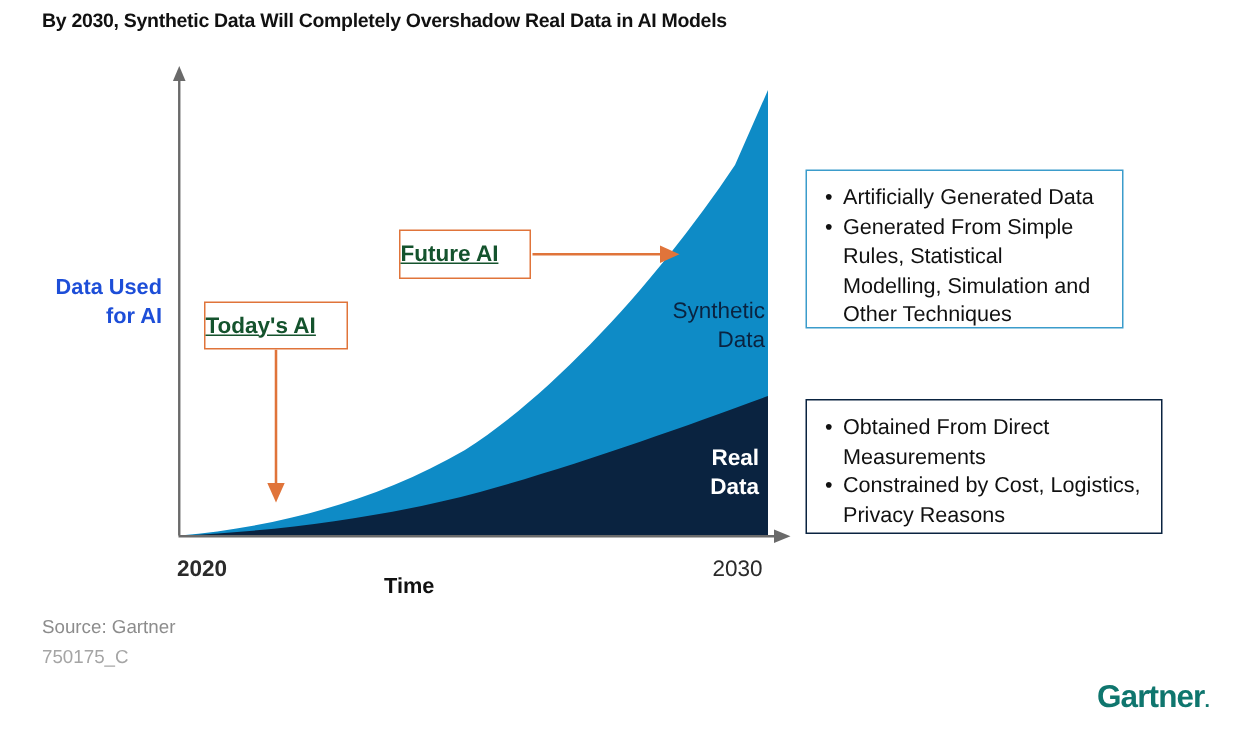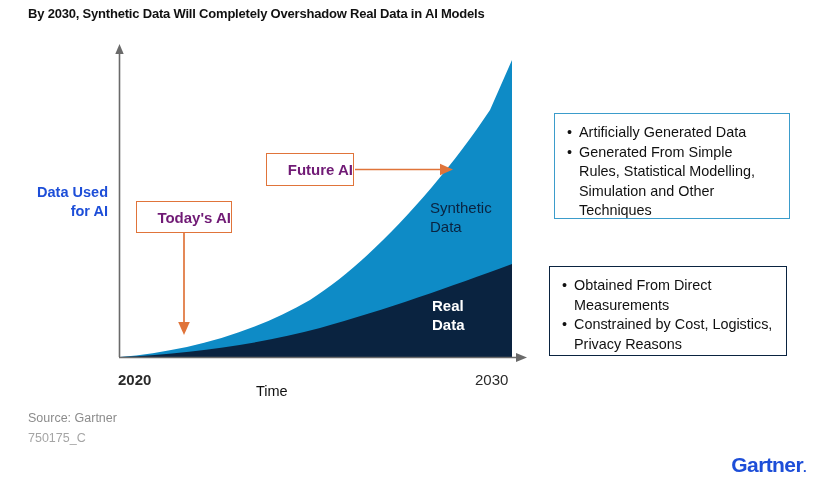--- a/index.html
+++ b/index.html
@@ -49,37 +49,37 @@
     font-size: 14.5px;
     font-weight: bold;
     line-height: 19px;
     color: #1d4ed8;
   }
   .x-axis-label {
     position: absolute;
     left: 256px;
     top: 383px;
     font-size: 14.5px;
-    font-weight: normal;
+    font-weight: bold;
     color: #111111;
     text-align: center;
   }
   .tick {
     position: absolute;
     top: 371px;
     font-size: 15px;
     color: #2b2b2b;
   }
   .tick-start { left: 118px; font-weight: bold; }
   .tick-end   { left: 475px; }
 
   
   .series-label {
     position: absolute;
-    text-align: left;
+    text-align: right;
     font-size: 15px;
     line-height: 19px;
   }
   .series-synthetic {
     left: 430px;
     top: 198px;
     width: 80px;
     color: #0a2340;
   }
   .series-real {
@@ -90,25 +90,26 @@
     font-weight: bold;
   }
 
   
   .callout {
     position: absolute;
     border: 1.6px solid #e0743a;
     background: #ffffff;
     font-size: 15px;
     font-weight: bold;
-    color: #701a75;
+    color: #14532d;
     display: flex;
     align-items: center;
-    justify-content: flex-end;
+    justify-content: flex-start;
     box-sizing: border-box;
+    text-decoration: underline;
   }
   .callout-today {
     left: 136px;
     top: 201px;
     width: 96px;
     height: 32px;
   }
   .callout-future {
     left: 266px;
     top: 153px;
@@ -117,33 +118,32 @@
   }
 
   
   .legend-box {
     position: absolute;
     box-sizing: border-box;
     background: #ffffff;
     padding: 9px 12px 10px 12px;
   }
   .legend-synthetic {
-    left: 554px;
+    left: 537px;
     top: 113px;
-    width: 236px;
+    width: 212px;
     height: 106px;
     border: 1.4px solid #3b9ccb;
   }
   .legend-real {
     left: 537px;
     top: 266px;
     width: 238px;
     height: 90px;
     border: 1.4px solid #0a2340;
-    margin-left: 12px;
   }
   .legend-list {
     margin: 0;
     padding: 0;
     list-style: none;
   }
   .legend-list li {
     position: relative;
     padding-left: 12px;
     font-size: 14.4px;
@@ -172,21 +172,21 @@
     font-size: 12.5px;
     color: #a5a5a5;
   }
   .brand {
     position: absolute;
     right: 22px;
     bottom: 12px;
     font-size: 21px;
     font-weight: bold;
     letter-spacing: -0.6px;
-    color: #1d4ed8;
+    color: #0f766e;
   }
   .brand .dot { font-size: 13px; }
 </style>
 </head>
 <body>
 
 <div class="title">By 2030,  Synthetic Data Will Completely Overshadow Real Data in AI Models</div>
 
 <div class="chart">
   <svg width="560" height="400" viewBox="0 0 560 400">

